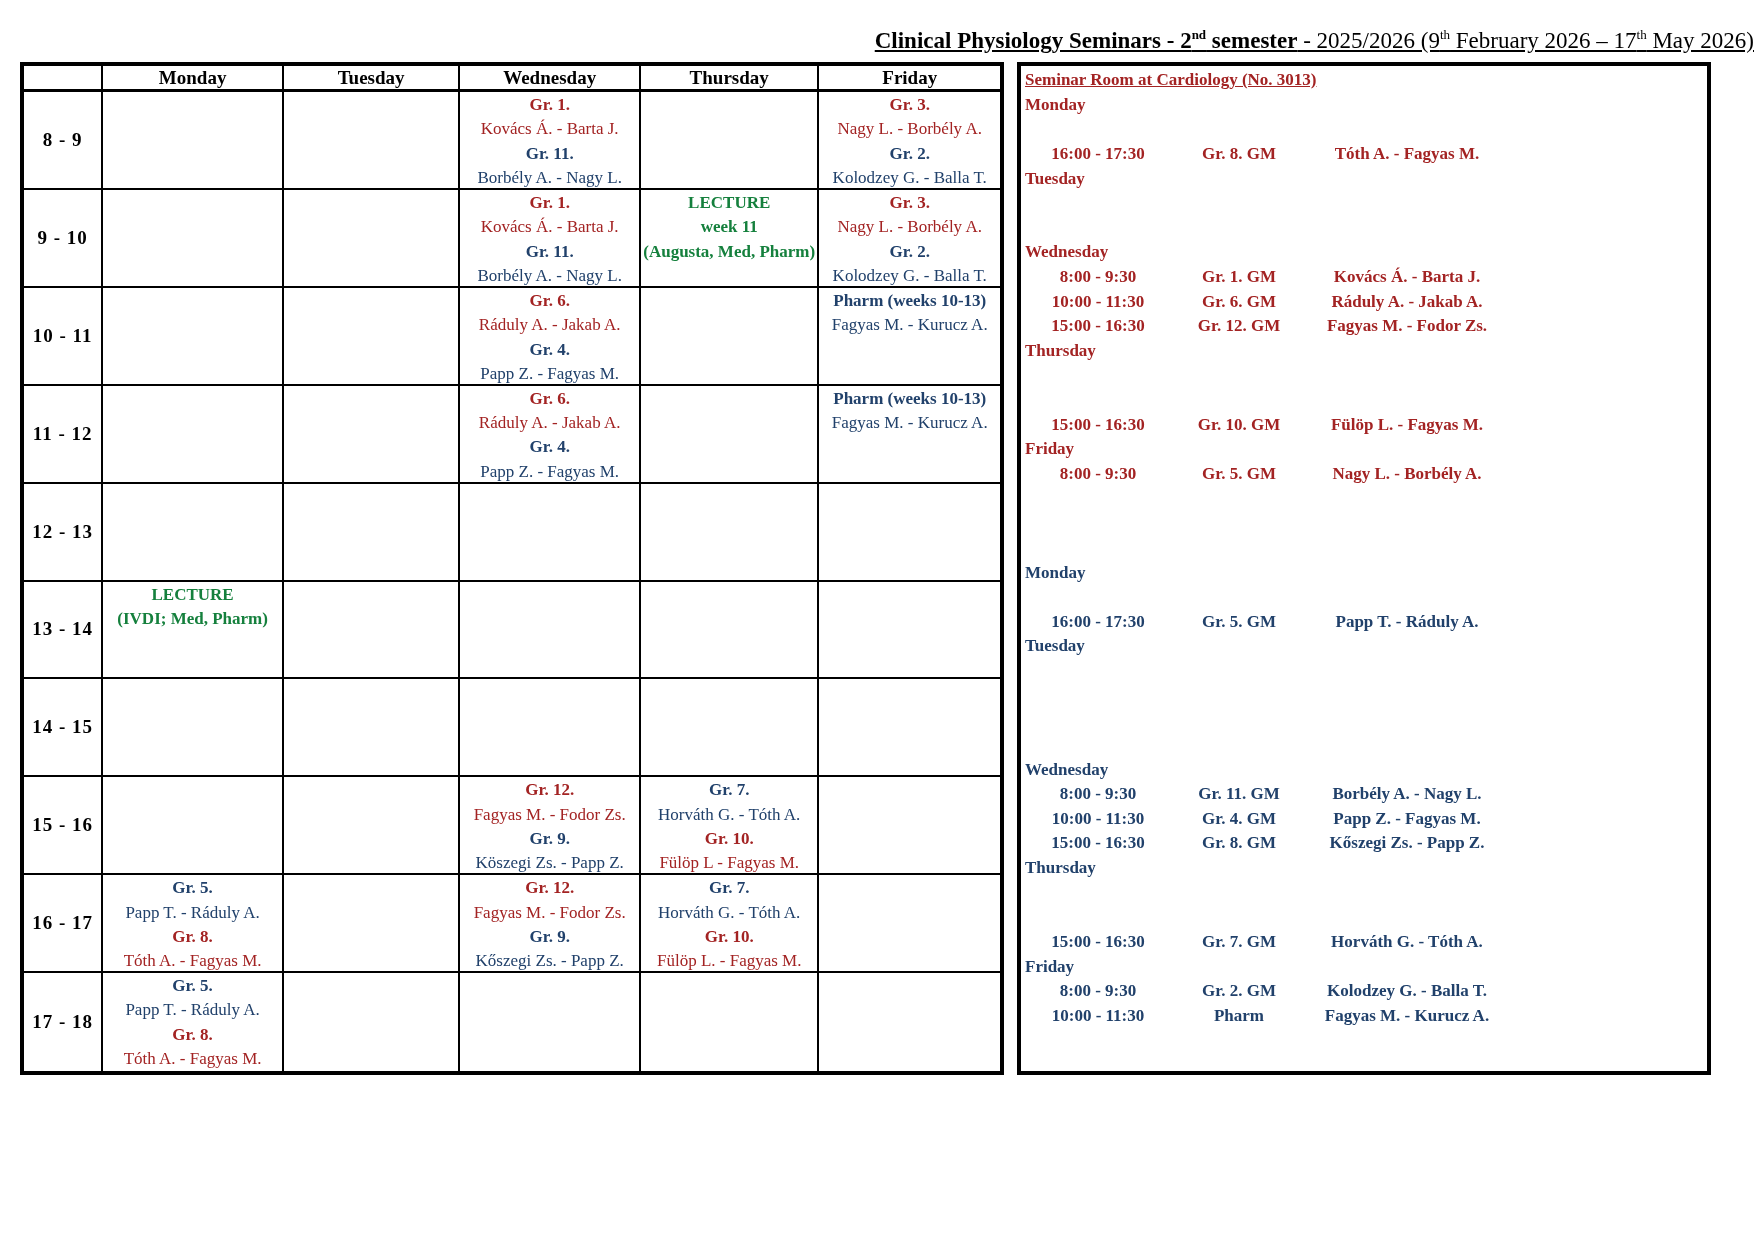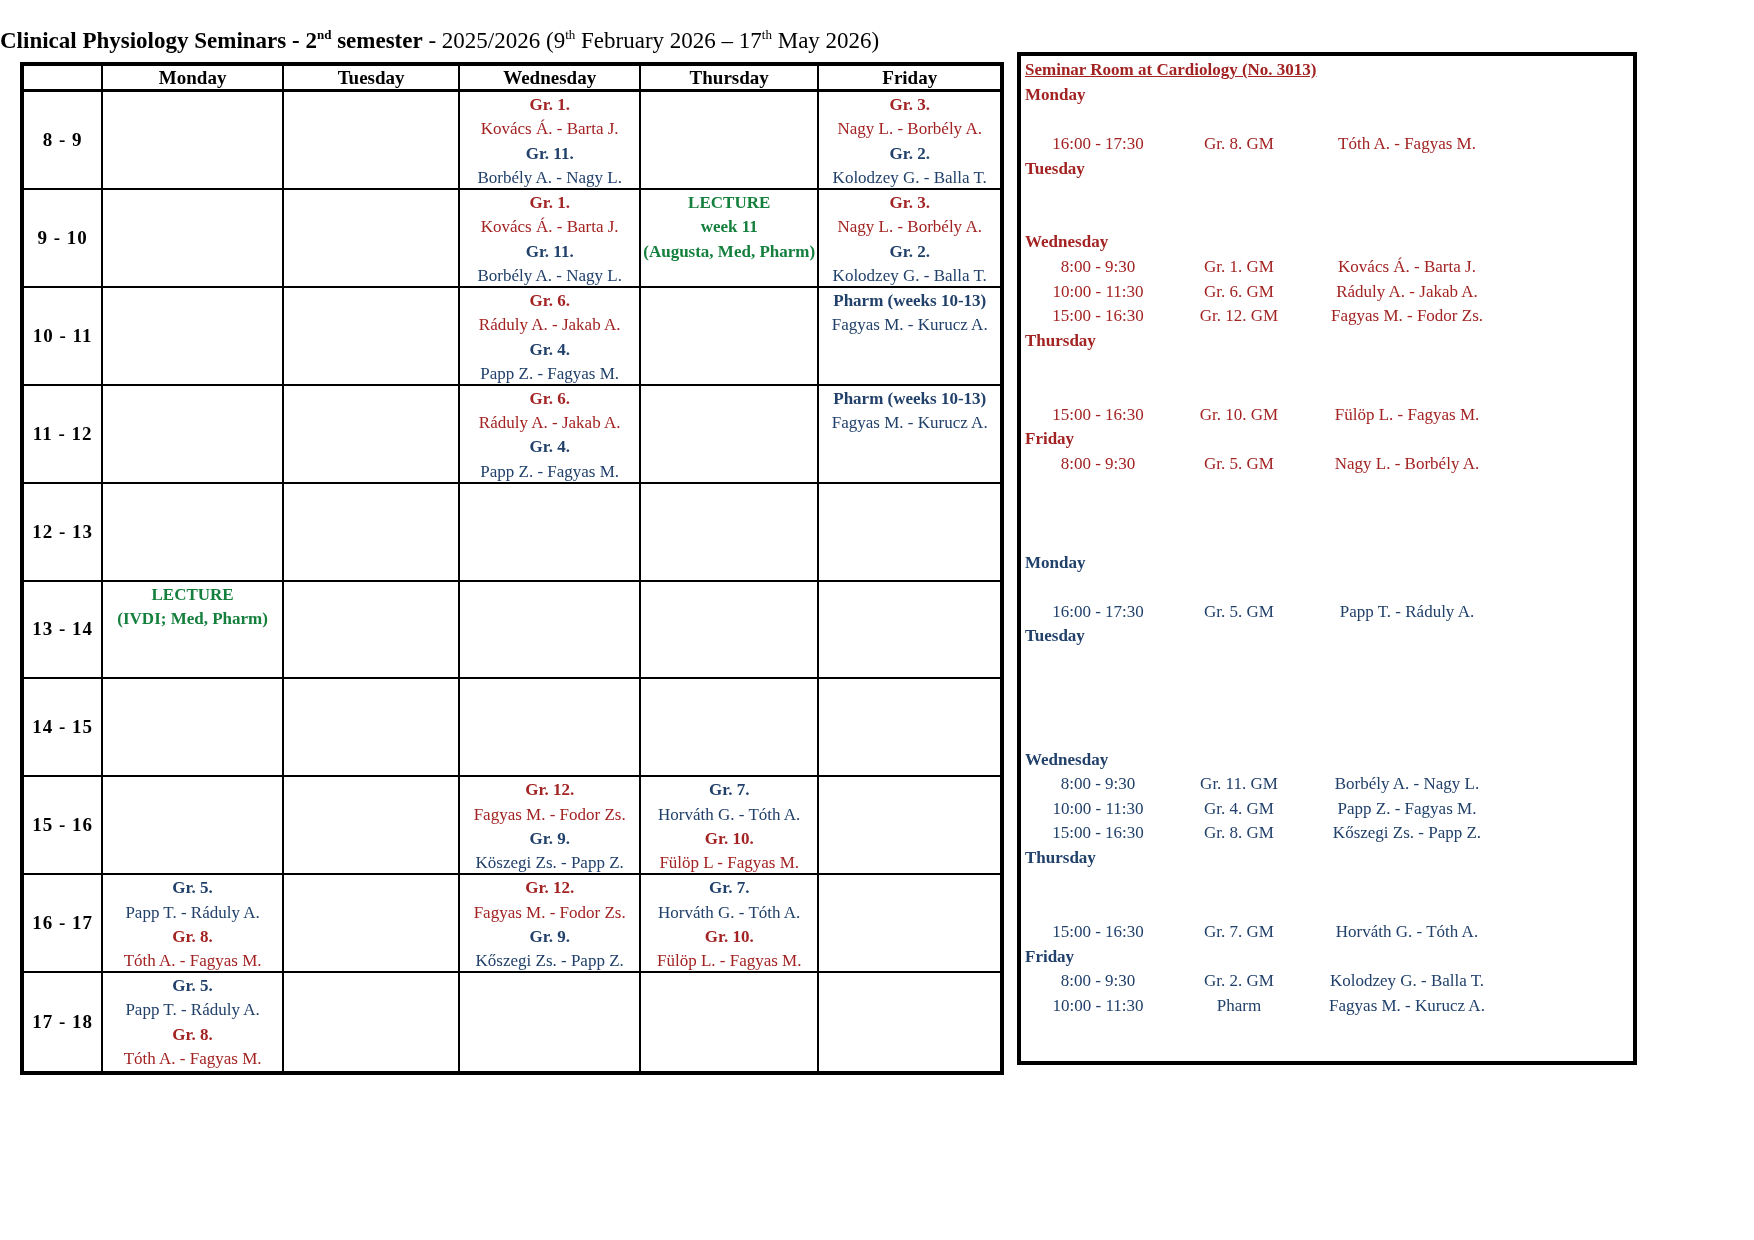--- a/index.html
+++ b/index.html
@@ -1,21 +1,21 @@
 <!DOCTYPE html>
 <html><head>
 <meta charset="utf-8">
 <style>
   html,body{margin:0;padding:0;background:#fff;}
   .page{position:relative;width:1754px;height:1240px;background:#ffffff;
         font-family:"Liberation Serif", serif;color:#000;overflow:hidden;}
 
   
-  .doc-title{position:absolute;left:0;top:28px;width:1754px;text-align:left;
-             font-size:23px;white-space:nowrap;}
+  .doc-title{position:absolute;left:0;top:28px;width:1754px;text-align:right;
+             font-size:23px;white-space:nowrap;text-decoration:underline;}
   .doc-title span, .doc-title sup{white-space:pre;}
   .doc-title .tb{font-weight:bold;}
   .doc-title sup{font-size:13px;line-height:0;}
   .doc-title sup.tb{font-weight:bold;}
 
   
   .timetable{position:absolute;left:20px;top:62px;width:984px;height:1013px;
              box-sizing:border-box;border:4px solid #000;background:#fff;
              display:grid;
              grid-template-columns:80fr 182fr 178fr 182fr 180fr 182fr;
@@ -30,27 +30,27 @@
         display:flex;flex-direction:column;overflow:hidden;padding-top:1px;}
   .lastcol{border-right:none;}
   .lastrow{border-bottom:none;}
   .line{height:24.4px;line-height:24.4px;text-align:center;font-size:17px;white-space:nowrap;}
   .bold{font-weight:bold;}
   .c-red{color:#A32323;}
   .c-navy{color:#21416B;}
   .c-black{color:#15803d;}
 
   
-  .room-panel{position:absolute;left:1017px;top:52px;width:620px;height:1013px;
+  .room-panel{position:absolute;left:1017px;top:62px;width:694px;height:1013px;
               box-sizing:border-box;border:4px solid #000;background:#fff;
               padding:2px 0 0 4px;overflow:hidden;}
   .pline{height:24.64px;line-height:24.64px;font-size:17px;white-space:nowrap;}
   .pheading{font-weight:bold;text-decoration:underline;}
   .pday{font-weight:bold;}
-  .pentry{display:grid;grid-template-columns:146px 136px 200px;}
+  .pentry{display:grid;grid-template-columns:146px 136px 200px;font-weight:bold;}
   .pentry span{display:block;text-align:center;}
   .theme-red{color:#A32323;}
   .theme-navy{color:#21416B;}
 </style>
 </head>
 <body>
 
 <div class="page">
 
   <div class="doc-title"><span class="tb">Clinical Physiology Seminars - 2</span><sup class="tb">nd</sup><span class="tb"> semester</span><span> - 2025/2026 (9</span><sup>th</sup><span> February 2026 – 17</span><sup>th</sup><span> May 2026)</span></div>

